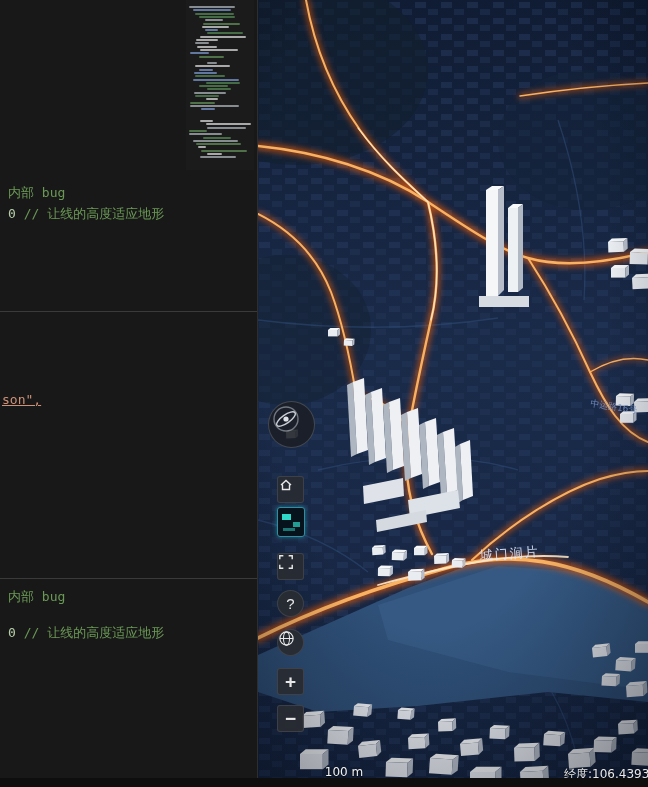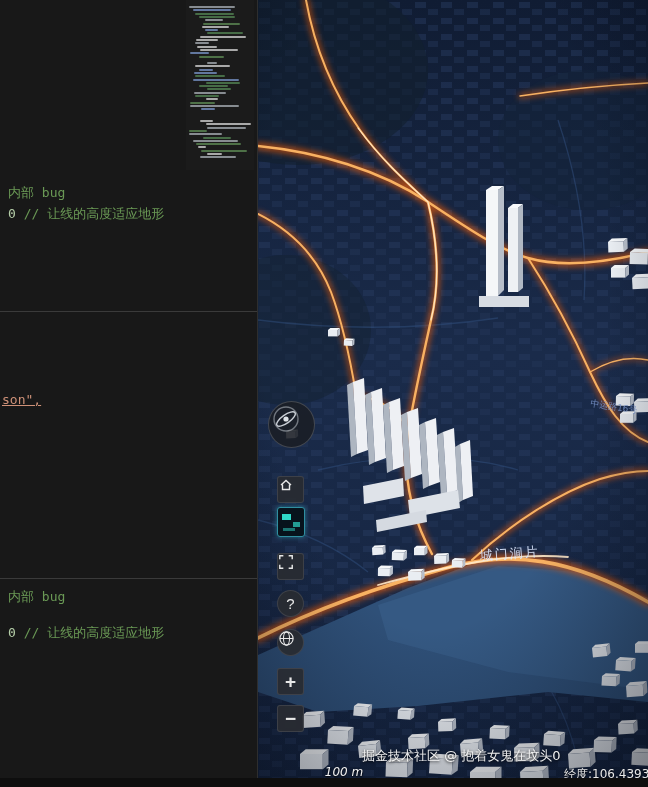--- a/index.html
+++ b/index.html
@@ -31,21 +31,21 @@
         display:flex;align-items:center;justify-content:center;box-sizing:border-box;
         font-size:15px;line-height:1;cursor:pointer;padding:0;}
   .ctrl.zoom{font-size:19px;font-weight:bold;}
   .thumb{background:#07131c;border:1px solid #2f8fa0;box-shadow:0 0 5px rgba(60,200,220,.5);
          width:28px;height:30px;position:relative;overflow:hidden;}
   .thumb i{position:absolute;background:#2fd8c8;}
 
   .watermark{position:absolute;left:104px;top:747px;color:rgba(250,250,250,.95);font-size:13px;
              text-shadow:0 1px 3px rgba(0,0,0,.95);white-space:nowrap;}
   .scalebar{position:absolute;left:46px;top:765px;width:80px;text-align:center;color:#f2f2f2;
-            font-size:12px;text-shadow:0 1px 2px #000;font-style:italic;}
+            font-size:12px;text-shadow:0 1px 2px #000;}
   .scalebar .bar{margin-top:1px;height:5px;border:2px solid #ededed;border-top:none;}
   .coords{position:absolute;left:306px;top:766px;color:#e8e8e8;font-size:12px;
           text-shadow:0 1px 2px #000;white-space:nowrap;}
 
   .maplabel{font-family:"DejaVu Sans",sans-serif;}
 </style>
 </head>
 <body>
 
 <div class="page">
@@ -310,20 +310,19 @@
       </svg>
     </button>
 
     <button class="ctrl zoom" style="top:668px">
       <span>+</span>
     </button>
     <button class="ctrl zoom" style="top:705px">
       <span>−</span>
     </button>
 
-    <div class="watermark">掘金技术社区 @ 抱着女鬼在坟头0</div>
     <div class="scalebar">
       <span>100 m</span>
       <div class="bar"></div>
     </div>
     <div class="coords">经度:106.4393</div>
   </div>
 </div>
 
 </body></html>

